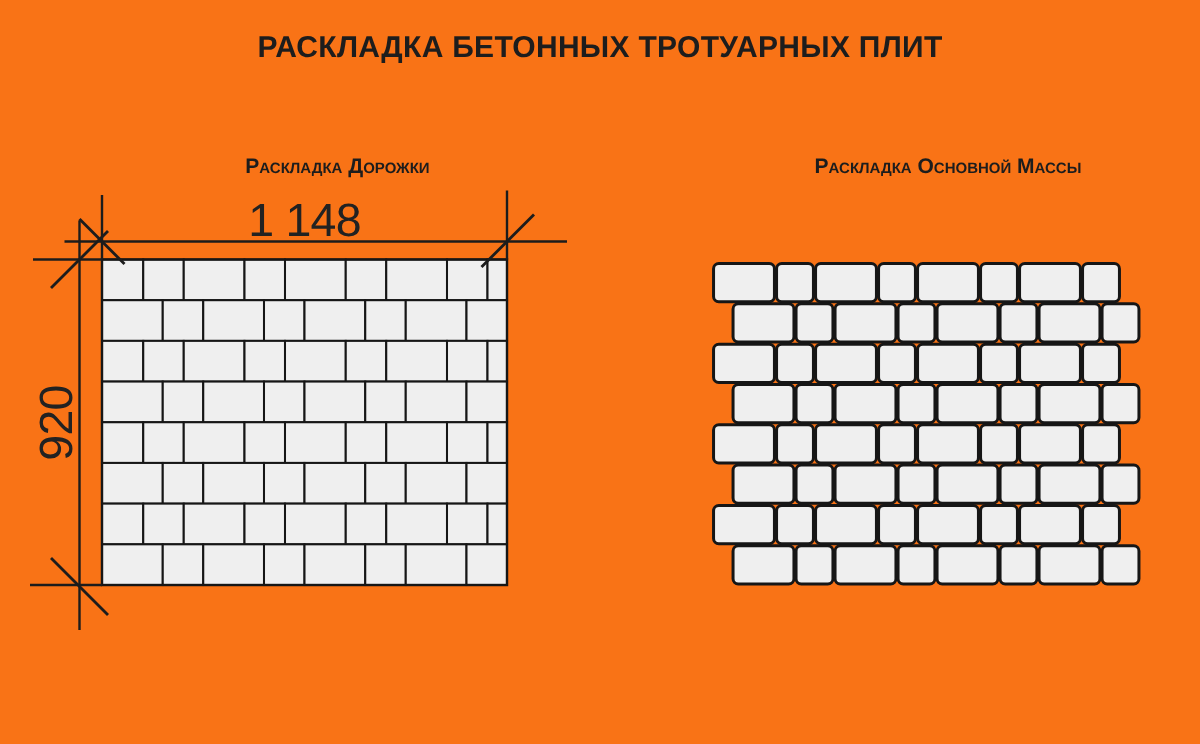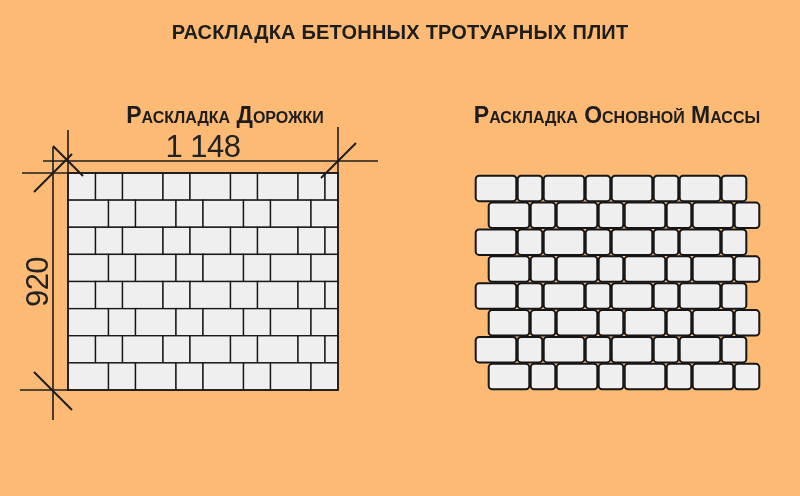--- a/index.html
+++ b/index.html
@@ -1,37 +1,37 @@
 <!DOCTYPE html>
 <html><head>
 <meta charset="utf-8">
 <style>
   html,body{margin:0;padding:0;background:#ffffff;}
   .canvas{
     position:relative;
     width:800px;height:496px;
-    background:#fdba74;
+    background:#f97316;
     font-family:"Liberation Sans", sans-serif;
     overflow:hidden;
   }
   .main-title{
     position:absolute;top:19px;left:0;width:800px;
     text-align:center;
     font-weight:bold;font-size:20px;line-height:26px;
     color:#1d1d1d;letter-spacing:0.2px;
   }
   .section-title{
     position:absolute;top:102px;
     text-align:center;
-    font-weight:bold;font-size:23px;
+    font-weight:bold;font-size:14px;
     font-variant:small-caps;
     color:#1d1d1d;
   }
   .section-title.left{left:75px;width:300px;}
-  .section-title.right{left:467px;width:300px;}
+  .section-title.right{left:482px;width:300px;}
   svg.diagram{position:absolute;top:0;left:0;}
   text.dim-num{
     font-family:"Liberation Sans", sans-serif;
     font-size:31px;
     fill:#222222;
     letter-spacing:-0.5px;
   }
 </style>
 </head>
 <body>

